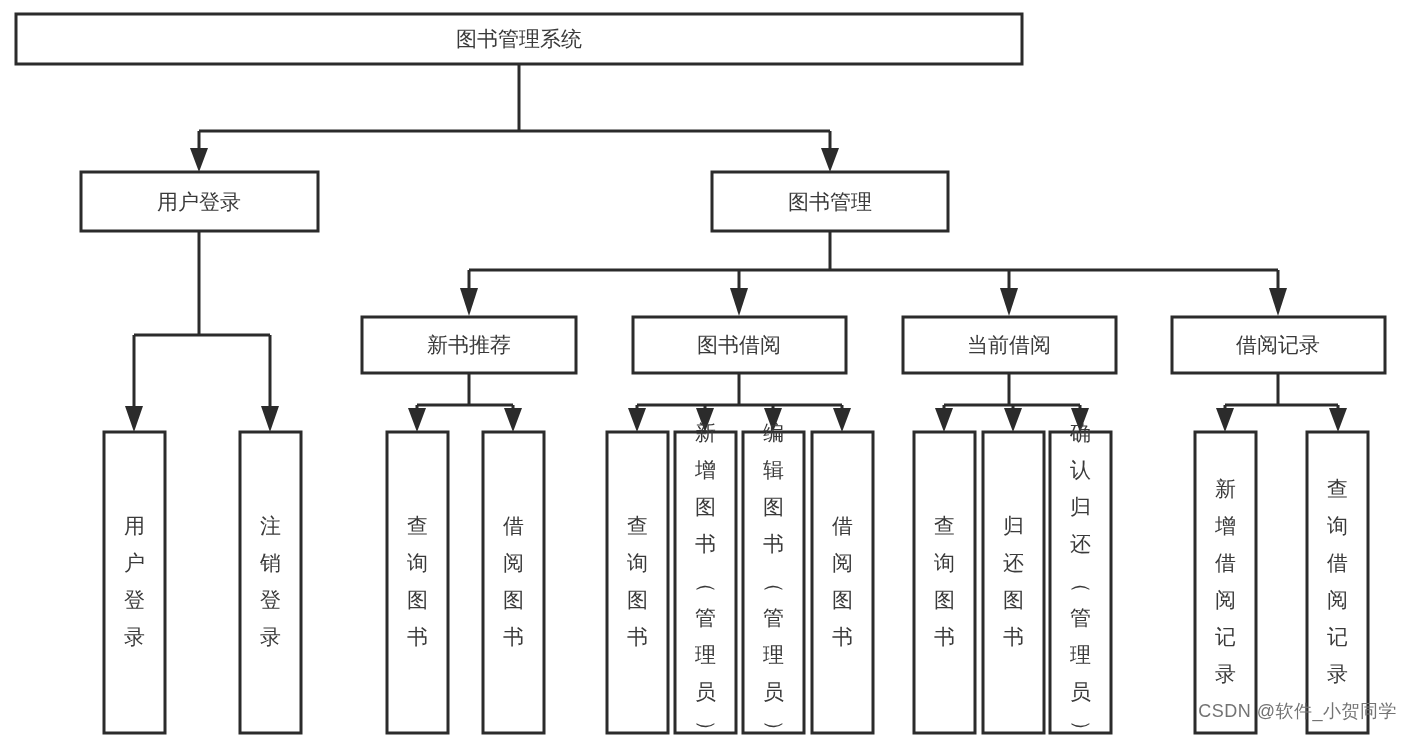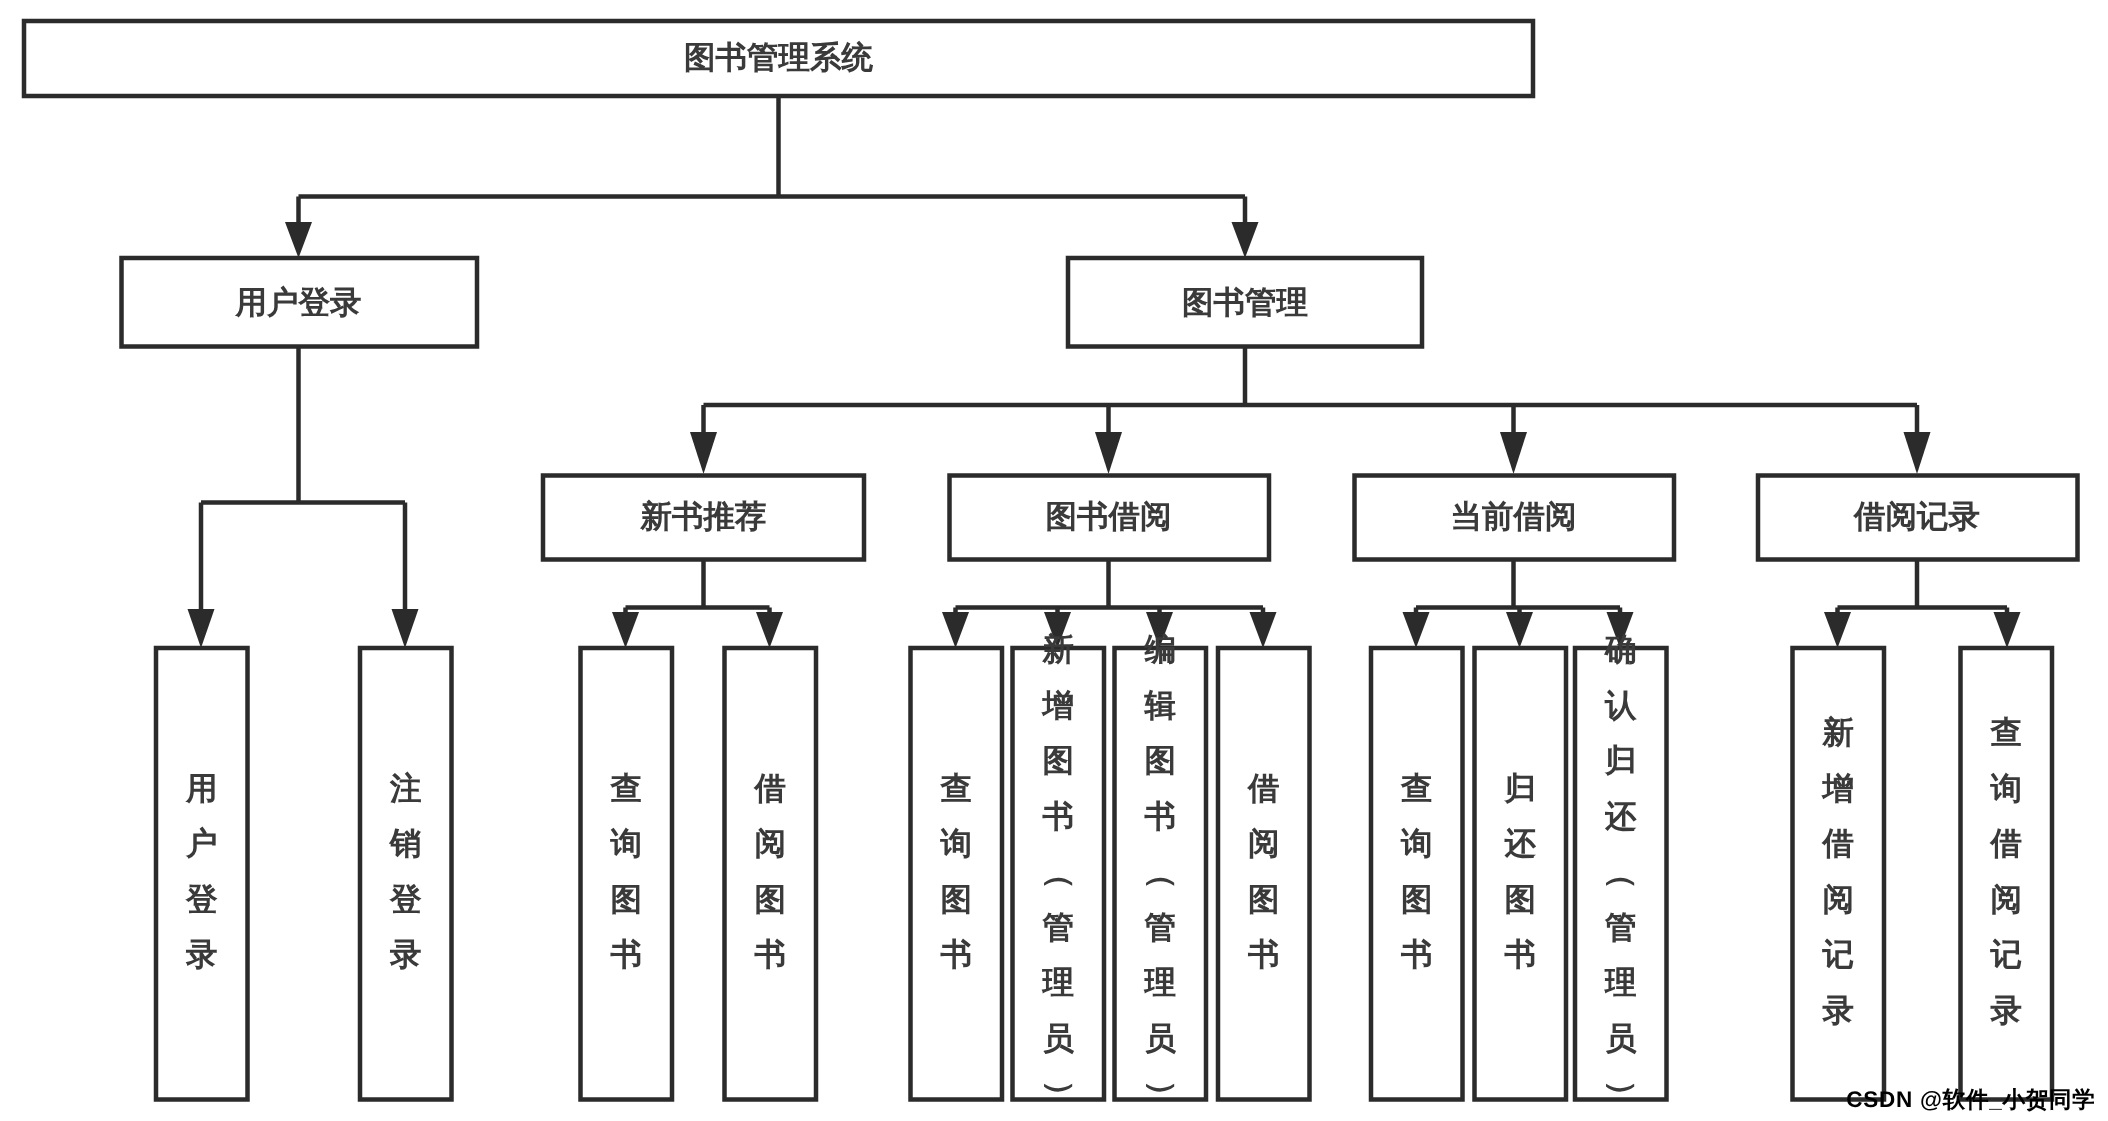--- a/index.html
+++ b/index.html
@@ -9,21 +9,20 @@
   }
   body {
     font-family: "Liberation Sans", "DejaVu Sans", sans-serif;
   }
   #diagram-root {
     position: relative;
     width: 1405px;
     height: 747px;
     background: #ffffff;
     overflow: hidden;
-    font-weight: bold;
   }
   svg#flow {
     position: absolute;
     top: 0;
     left: 0;
     width: 1405px;
     height: 747px;
   }
   .node-box {
     fill: #ffffff;
@@ -49,24 +48,24 @@
   }
   .node-label-v {
     font-family: "Liberation Sans", "DejaVu Sans", sans-serif;
     fill: #3a3a3a;
     font-size: 21px;
     text-anchor: middle;
   }
   .watermark {
     position: absolute;
     right: 8px;
-    bottom: 4px;
+    bottom: 24px;
     font-family: "Liberation Sans", "DejaVu Sans", sans-serif;
-    font-size: 15px;
-    color: #000000;
+    font-size: 18px;
+    color: #737373;
     white-space: nowrap;
     letter-spacing: 0.5px;
   }
 </style>
 </head>
 <body>
 
 <div id="diagram-root">
 
   <svg id="flow" viewBox="0 0 1405 747">

